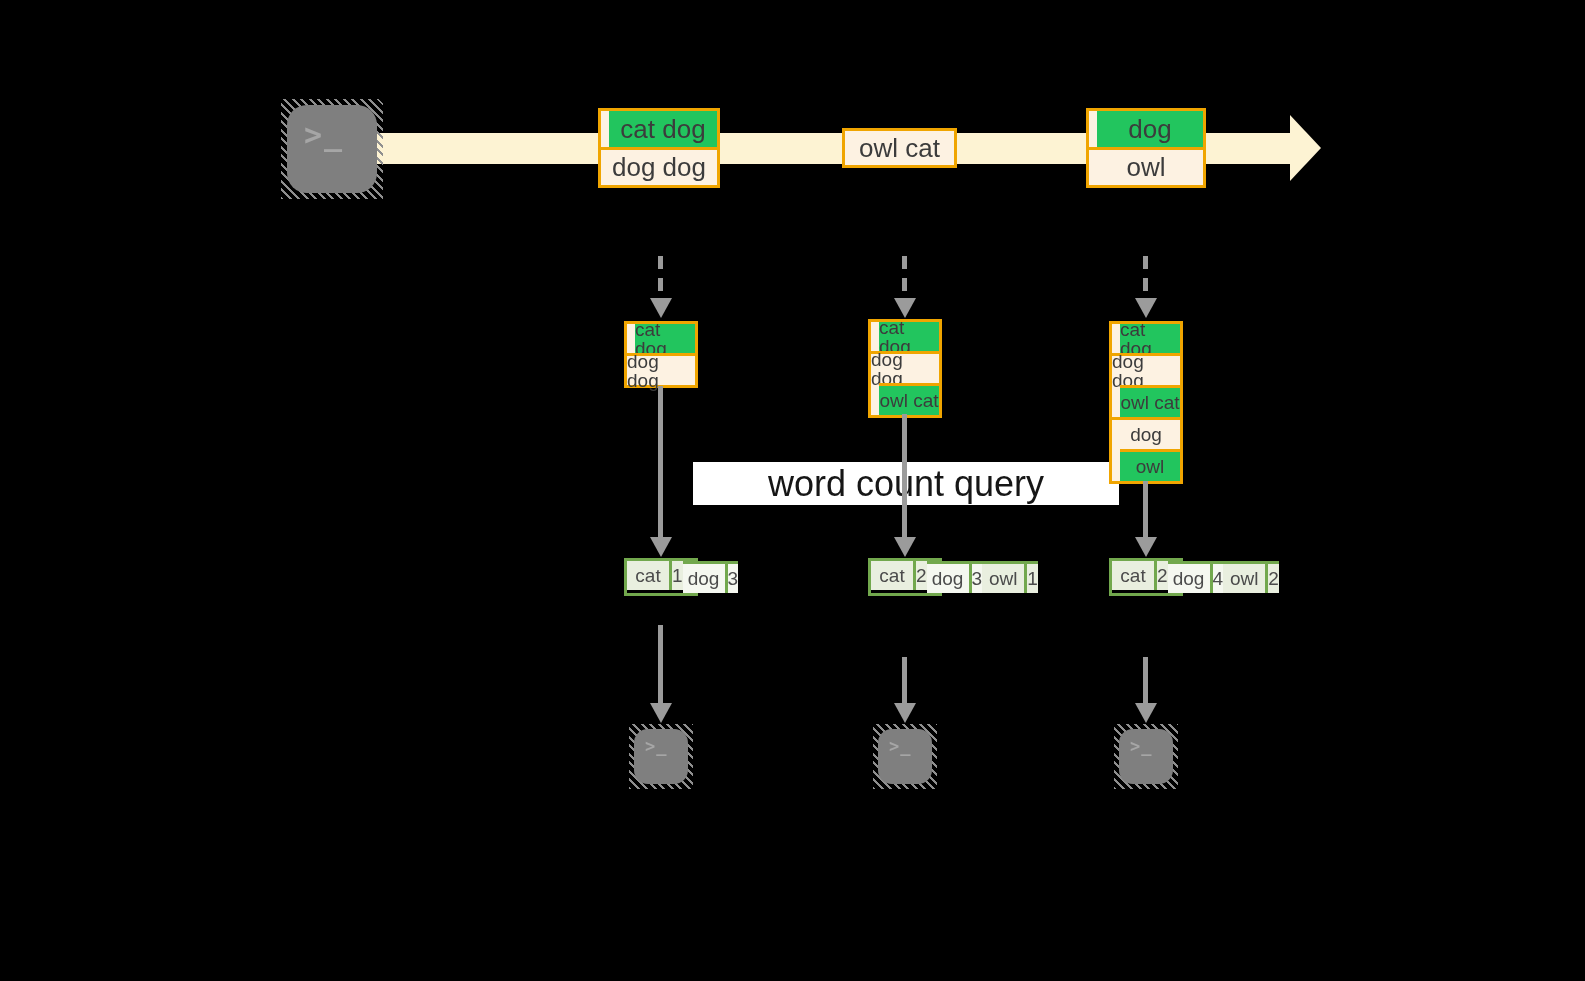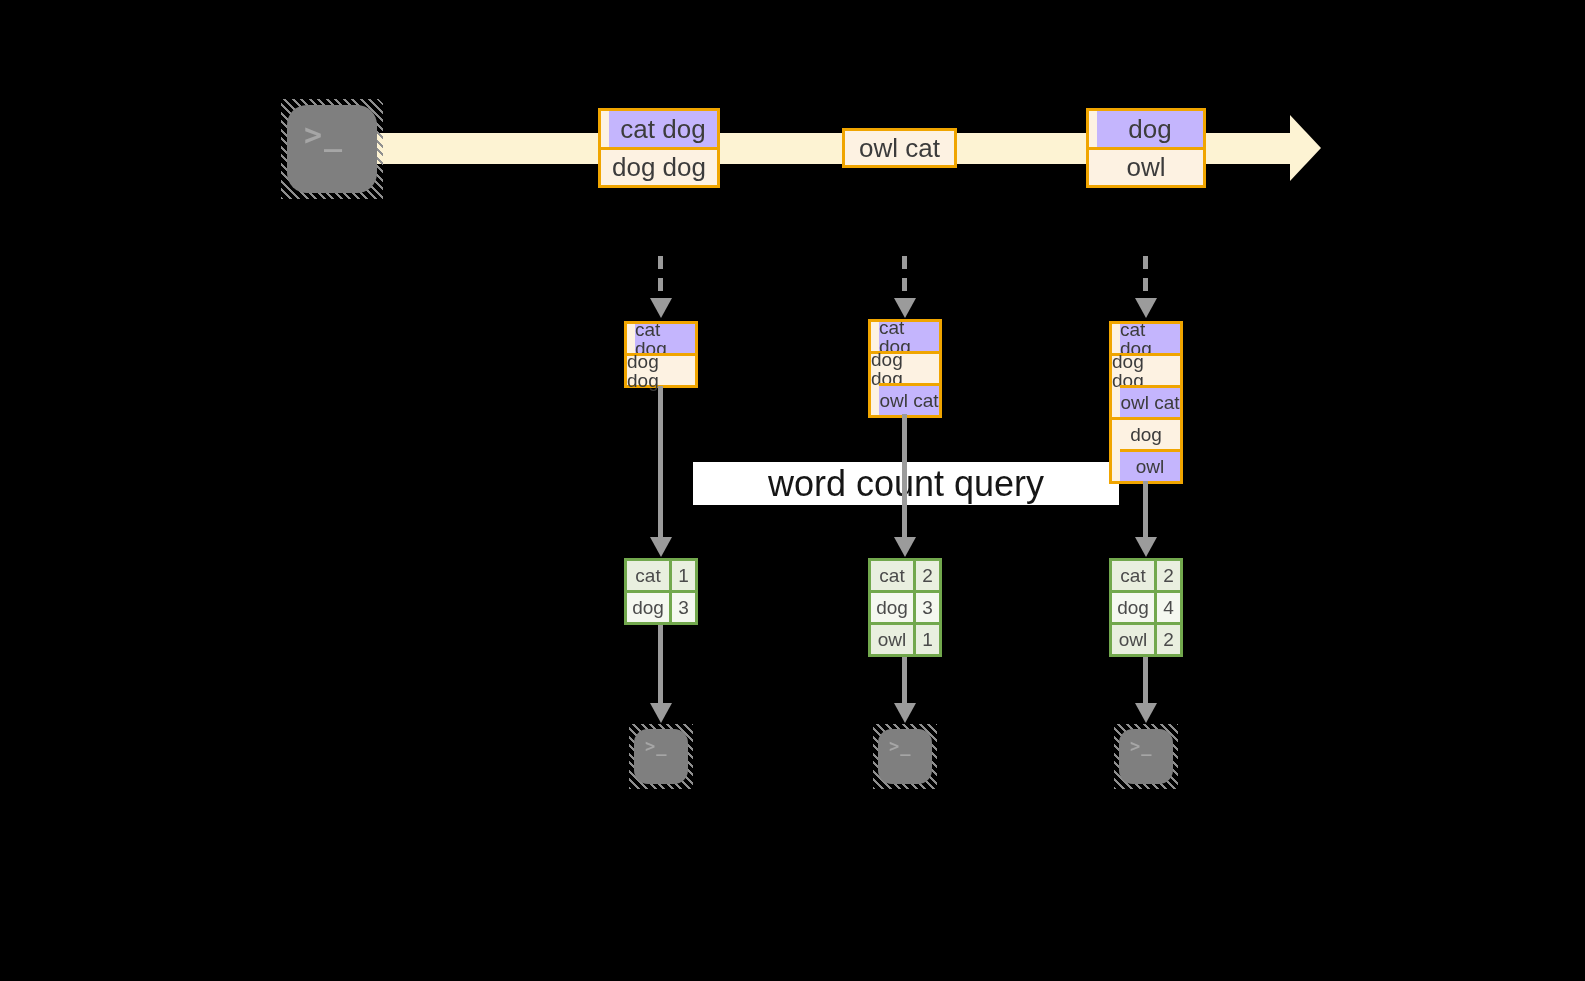--- a/index.html
+++ b/index.html
@@ -36,27 +36,27 @@
   .msgbox{
     border:3px solid #f0a500;box-sizing:border-box;display:flex;flex-direction:column;
     background:#fdf2e2;
   }
   .msgbox .cell{
     flex:1;display:flex;align-items:center;justify-content:center;
     color:#3c3c3c;font-size:26px;line-height:1;
   }
   .msgbox .cell + .cell{border-top:3px solid #f0a500;}
   .stackbox .cell{font-size:19px;}
-  .fill-dark{background:#c4b5fd;margin-left:8px;}
+  .fill-dark{background:#22c55e;margin-left:8px;}
   .fill-light{background:#fdf2e2;}
 
   
   .gtable{
     border:3px solid #72a84d;box-sizing:border-box;width:74px;
-    display:flex;flex-direction:column;
+    display:flex;flex-direction:row;
   }
   .grow{display:flex;height:29px;}
   .grow + .grow{border-top:3px solid #72a84d;}
   .gword{
     width:42px;border-right:3px solid #72a84d;display:flex;align-items:center;
     justify-content:center;color:#4b4b4b;font-size:19px;
   }
   .gcount{
     flex:1;display:flex;align-items:center;justify-content:center;
     color:#4b4b4b;font-size:19px;

